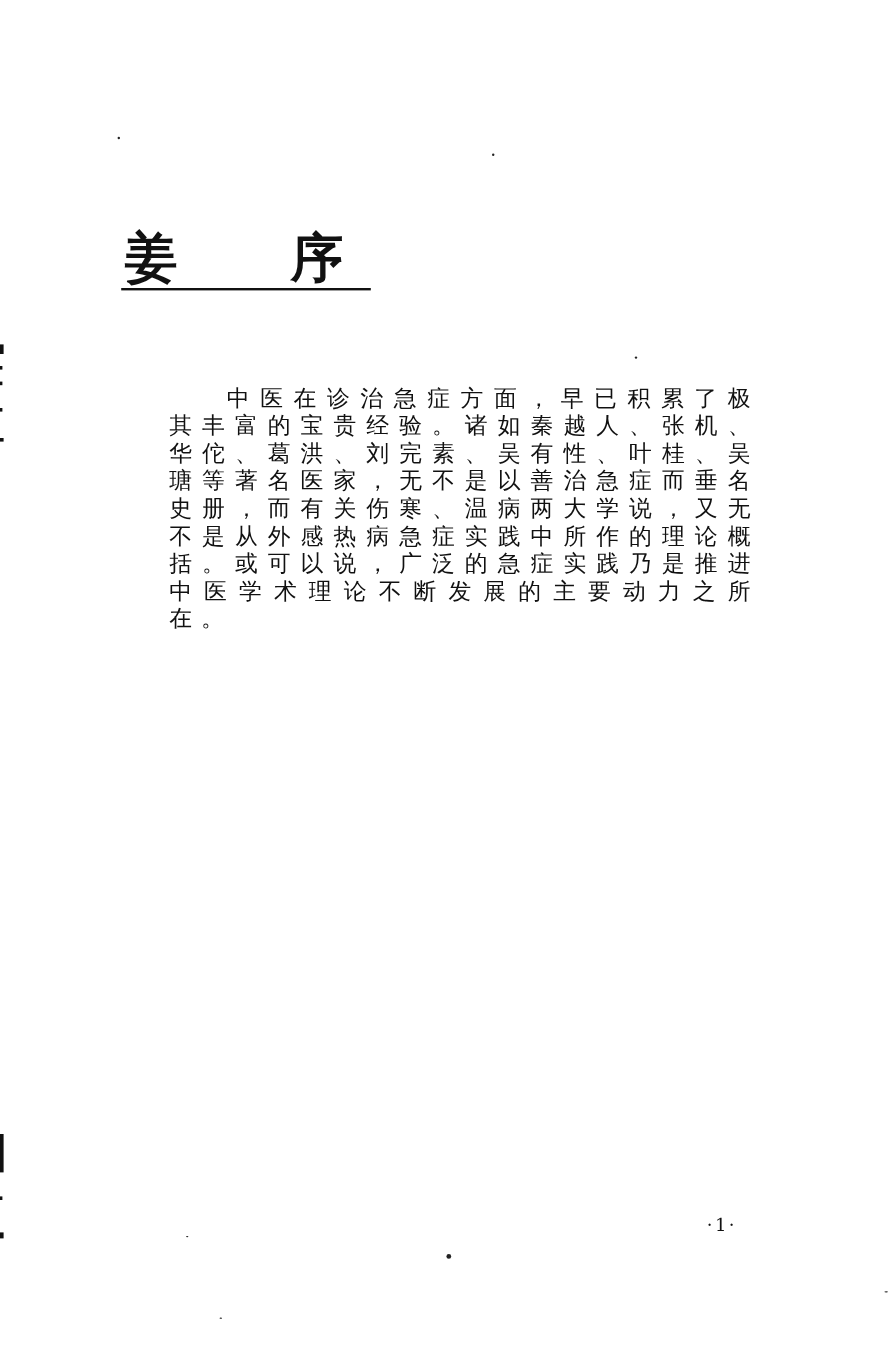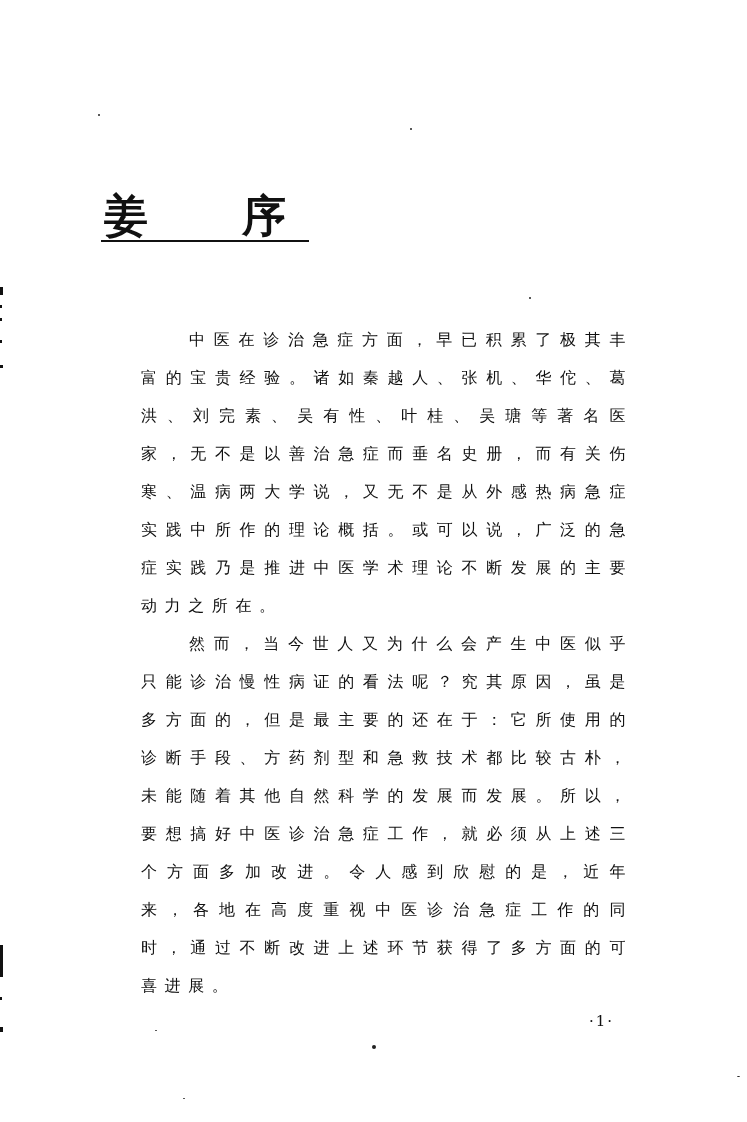--- a/index.html
+++ b/index.html
@@ -14,21 +14,21 @@
     position: absolute; top: 0; font-size: 44px; font-weight: bold; line-height: 52px;
     font-family: "DejaVu Sans", sans-serif; letter-spacing: 0;
   }
   .title .c1 { left: 4px; }
   .title .c2 { left: 142px; }
   .title-rule {
     position: absolute; left: 101px; top: 240px; width: 208px; height: 2px; background: #111;
   }
   .body-text {
     position: absolute; left: 141px; top: 321px; width: 492px;
-    font-size: 16px; line-height: 38px; letter-spacing: 7.6px;
+    font-size: 19px; line-height: 23px; letter-spacing: 7.6px;
     text-align: justify; text-justify: inter-character;
   }
   .body-text p { margin: 0; text-indent: 48px; }
   .page-num {
     position: absolute; left: 589px; top: 1012px; font-size: 15px; letter-spacing: 2px;
     font-family: "DejaVu Serif", serif;
   }
   .speck { position: absolute; background: #222; border-radius: 50%; }
   .edge-mark { position: absolute; background: #111; }
 </style>
@@ -36,21 +36,20 @@
 <body>
 
 <div class="title">
   <span class="ch c1">姜</span>
   <span class="ch c2">序</span>
 </div>
 <div class="title-rule"></div>
 
 <div class="body-text">
   <p>中医在诊治急症方面，早已积累了极其丰富的宝贵经验。诸如秦越人、张机、华佗、葛洪、刘完素、吴有性、叶桂、吴瑭等著名医家，无不是以善治急症而垂名史册，而有关伤寒、温病两大学说，又无不是从外感热病急症实践中所作的理论概括。或可以说，广泛的急症实践乃是推进中医学术理论不断发展的主要动力之所在。</p>
-  <p>然而，当今世人又为什么会产生中医似乎只能诊治慢性病证的看法呢？究其原因，虽是多方面的，但是最主要的还在于：它所使用的诊断手段、方药剂型和急救技术都比较古朴，未能随着其他自然科学的发展而发展。所以，要想搞好中医诊治急症工作，就必须从上述三个方面多加改进。令人感到欣慰的是，近年来，各地在高度重视中医诊治急症工作的同时，通过不断改进上述环节获得了多方面的可喜进展。</p>
 </div>
 
 <div class="page-num">·1·</div>
 
 <div class="speck" style="left:98px;top:114px;width:2px;height:2px;"></div>
 <div class="speck" style="left:410px;top:128px;width:2px;height:2px;"></div>
 <div class="speck" style="left:529px;top:297px;width:2px;height:2px;"></div>
 <div class="speck" style="left:372px;top:1045px;width:4px;height:4px;"></div>
 <div class="speck" style="left:155px;top:1030px;width:2px;height:1px;"></div>
 <div class="speck" style="left:183px;top:1098px;width:2px;height:1px;"></div>

